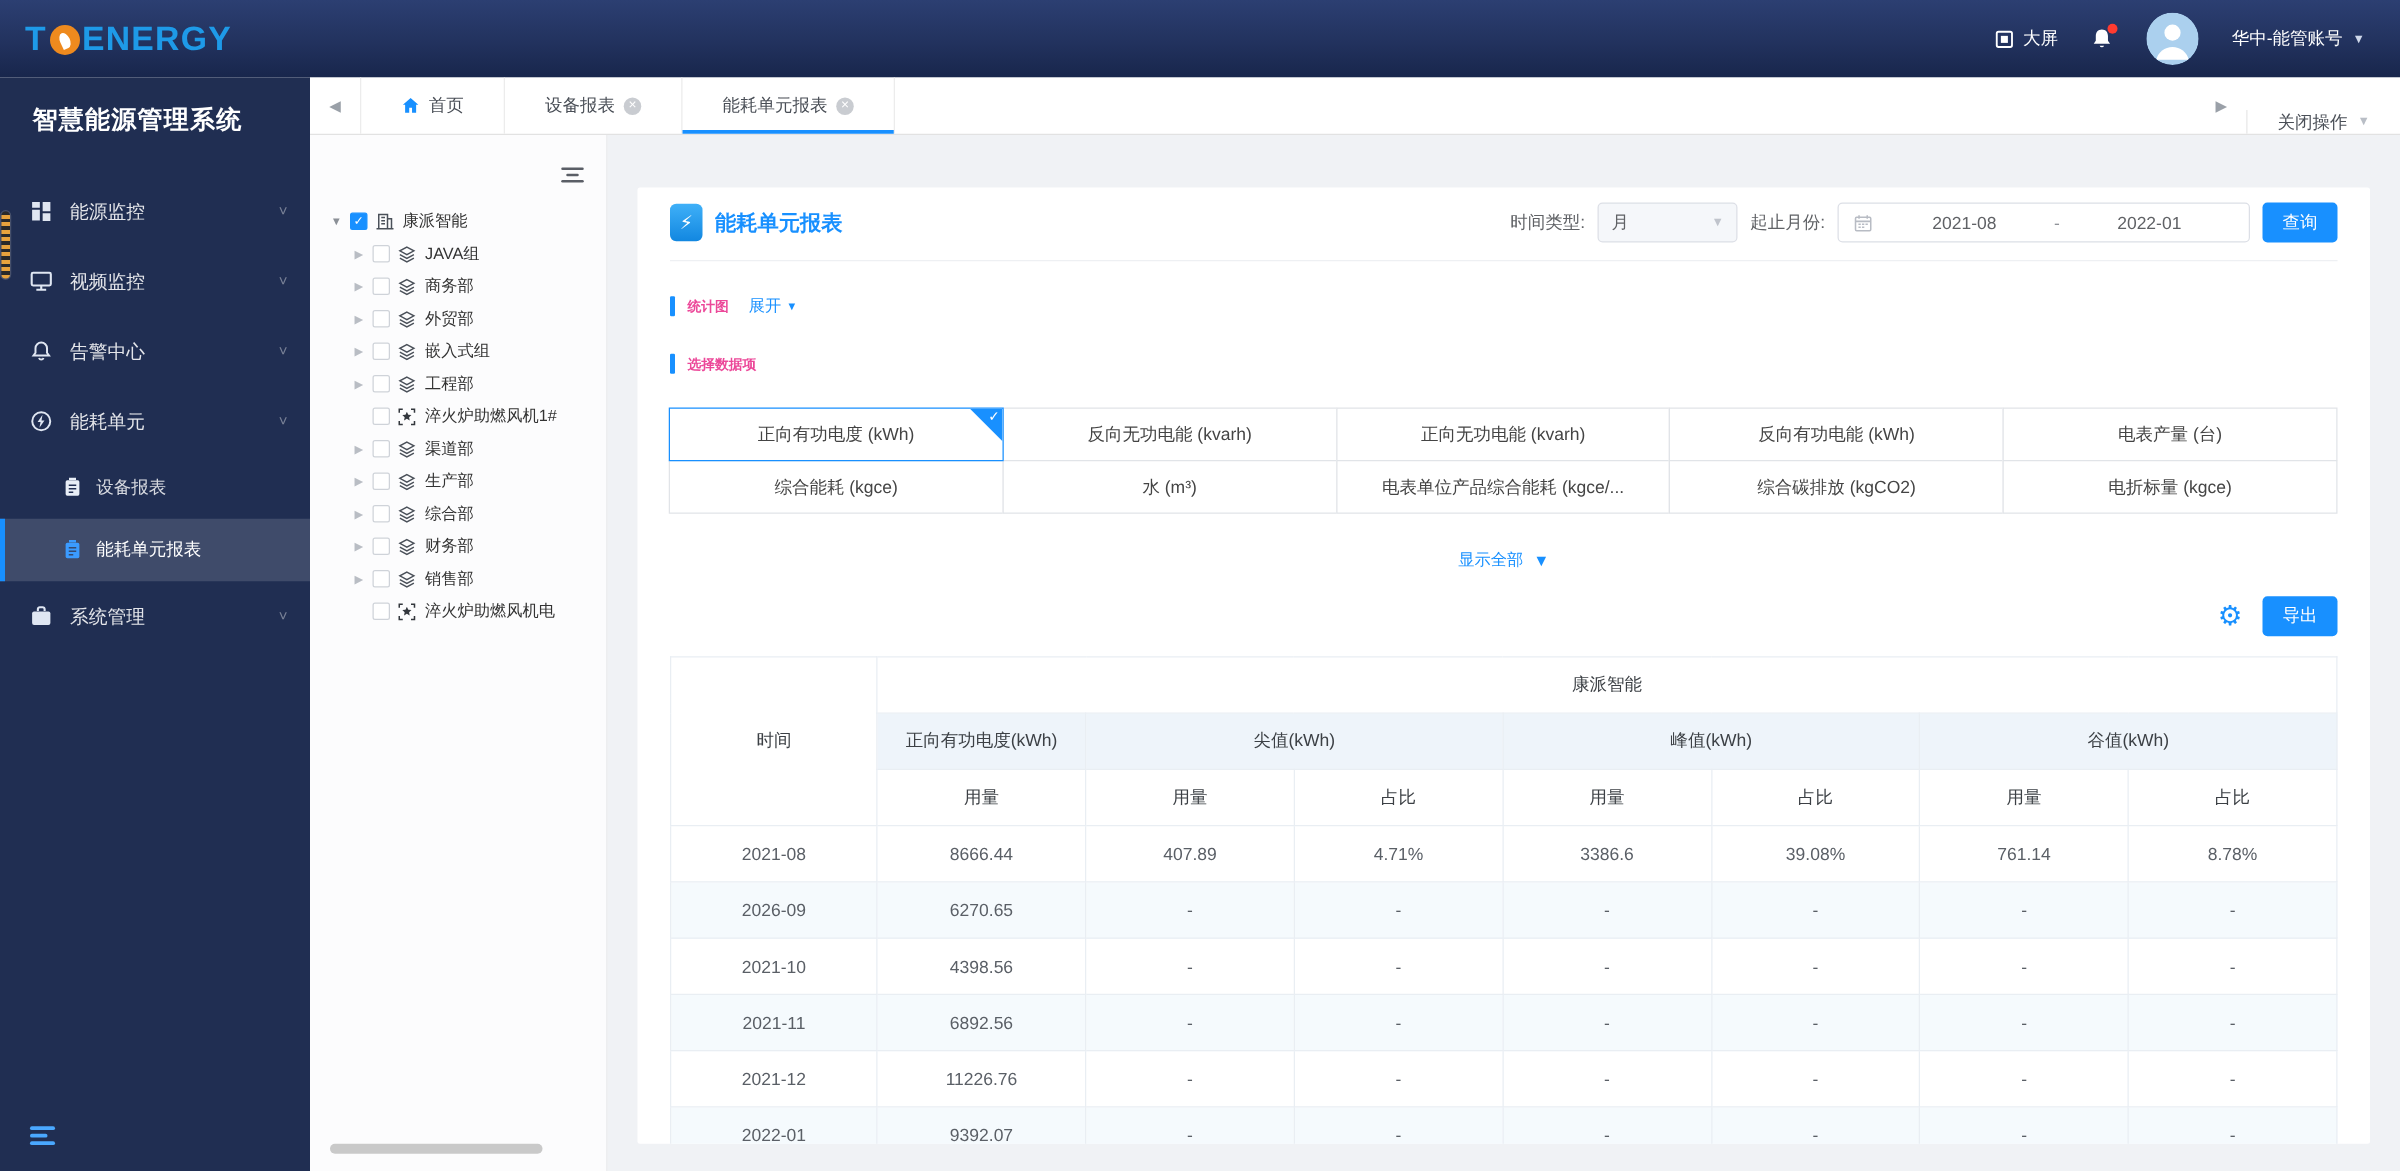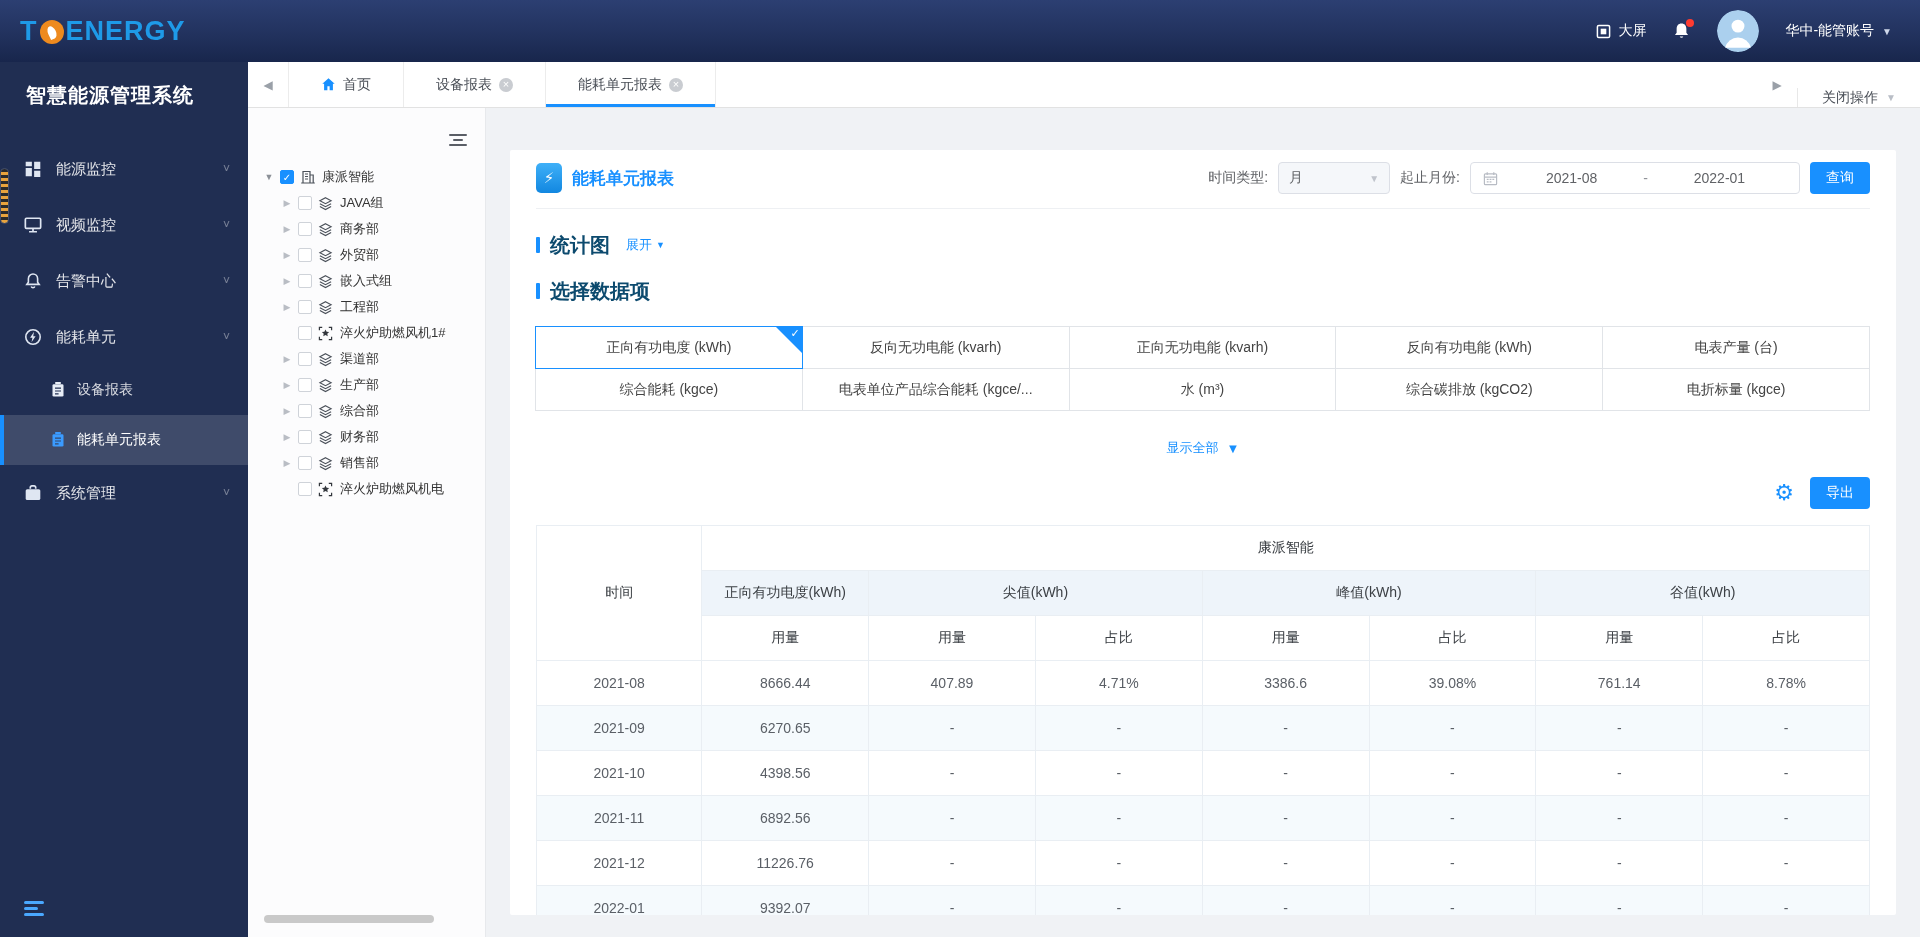--- a/index.html
+++ b/index.html
@@ -93,21 +93,21 @@
   .select .sel-caret { margin-left:auto; color:#c0c4cc; font-size:10px; }
   .daterange { width:330px; height:32px; border:1px solid #dcdfe6; border-radius:4px; background:#fff;
                display:flex; align-items:center; padding:0 12px; color:#606266; cursor:pointer; }
   .daterange span.val { flex:1; text-align:center; }
   .daterange .dash { color:#909399; padding:0 4px; }
   .btn { border:none; border-radius:4px; height:32px; padding:0 16px; font-size:14px; cursor:pointer; font-family:inherit; }
   .btn.primary { background:#1890ff; color:#fff; }
   .divider { border-bottom:1px solid #eef0f3; margin-top:10px; }
   .section { display:flex; align-items:center; margin-top:26px; height:20px; }
   .section .bar { width:4px; height:16px; background:#1890ff; margin-right:10px; border-radius:1px; }
-  .sec-title { color:#0c4a6e; font-size:20px; font-weight:bold; }
+  .sec-title { color:#ec4899; font-size:11px; font-weight:bold; }
   .expand { color:#1890ff; font-size:13px; margin-left:16px; cursor:pointer; display:flex; align-items:center; gap:4px; }
   .expand .tri { font-size:9px; }
   .items-grid { display:grid; grid-template-columns:repeat(5,1fr); margin-top:26px; }
   .gcell { height:43px; border:1px solid #e1e4e8; margin-left:-1px; margin-top:-1px; background:#fff;
            display:flex; align-items:center; justify-content:center; font-size:14px; color:#444; cursor:pointer;
            position:relative; white-space:nowrap; overflow:hidden; }
   .gcell.selected { border:1px solid #1890ff; z-index:2; }
   .gcell.selected::after { content:""; position:absolute; top:0; right:0;
            border-top:26px solid #1890ff; border-left:26px solid transparent; }
   .gcell.selected .chk { position:absolute; top:0px; right:2px; color:#fff; font-size:11px; z-index:3; }
@@ -485,24 +485,24 @@
                 <div class="gcell">
                   <span>反向有功电能 (kWh)</span>
                 </div>
                 <div class="gcell">
                   <span>电表产量 (台)</span>
                 </div>
                 <div class="gcell">
                   <span>综合能耗 (kgce)</span>
                 </div>
                 <div class="gcell">
+                  <span>水 (m³)</span>
+                </div>
+                <div class="gcell">
                   <span>电表单位产品综合能耗 (kgce/...</span>
-                </div>
-                <div class="gcell">
-                  <span>水 (m³)</span>
                 </div>
                 <div class="gcell">
                   <span>综合碳排放 (kgCO2)</span>
                 </div>
                 <div class="gcell">
                   <span>电折标量 (kgce)</span>
                 </div>
               </div>
 
             <div class="show-all">
@@ -552,21 +552,21 @@
                     <td>2021-08</td>
                     <td>8666.44</td>
                     <td>407.89</td>
                     <td>4.71%</td>
                     <td>3386.6</td>
                     <td>39.08%</td>
                     <td>761.14</td>
                     <td>8.78%</td>
                   </tr>
                   <tr>
-                    <td>2021-09</td>
+                    <td>2026-09</td>
                     <td>6270.65</td>
                     <td>-</td>
                     <td>-</td>
                     <td>-</td>
                     <td>-</td>
                     <td>-</td>
                     <td>-</td>
                   </tr>
                   <tr>
                     <td>2021-10</td>

